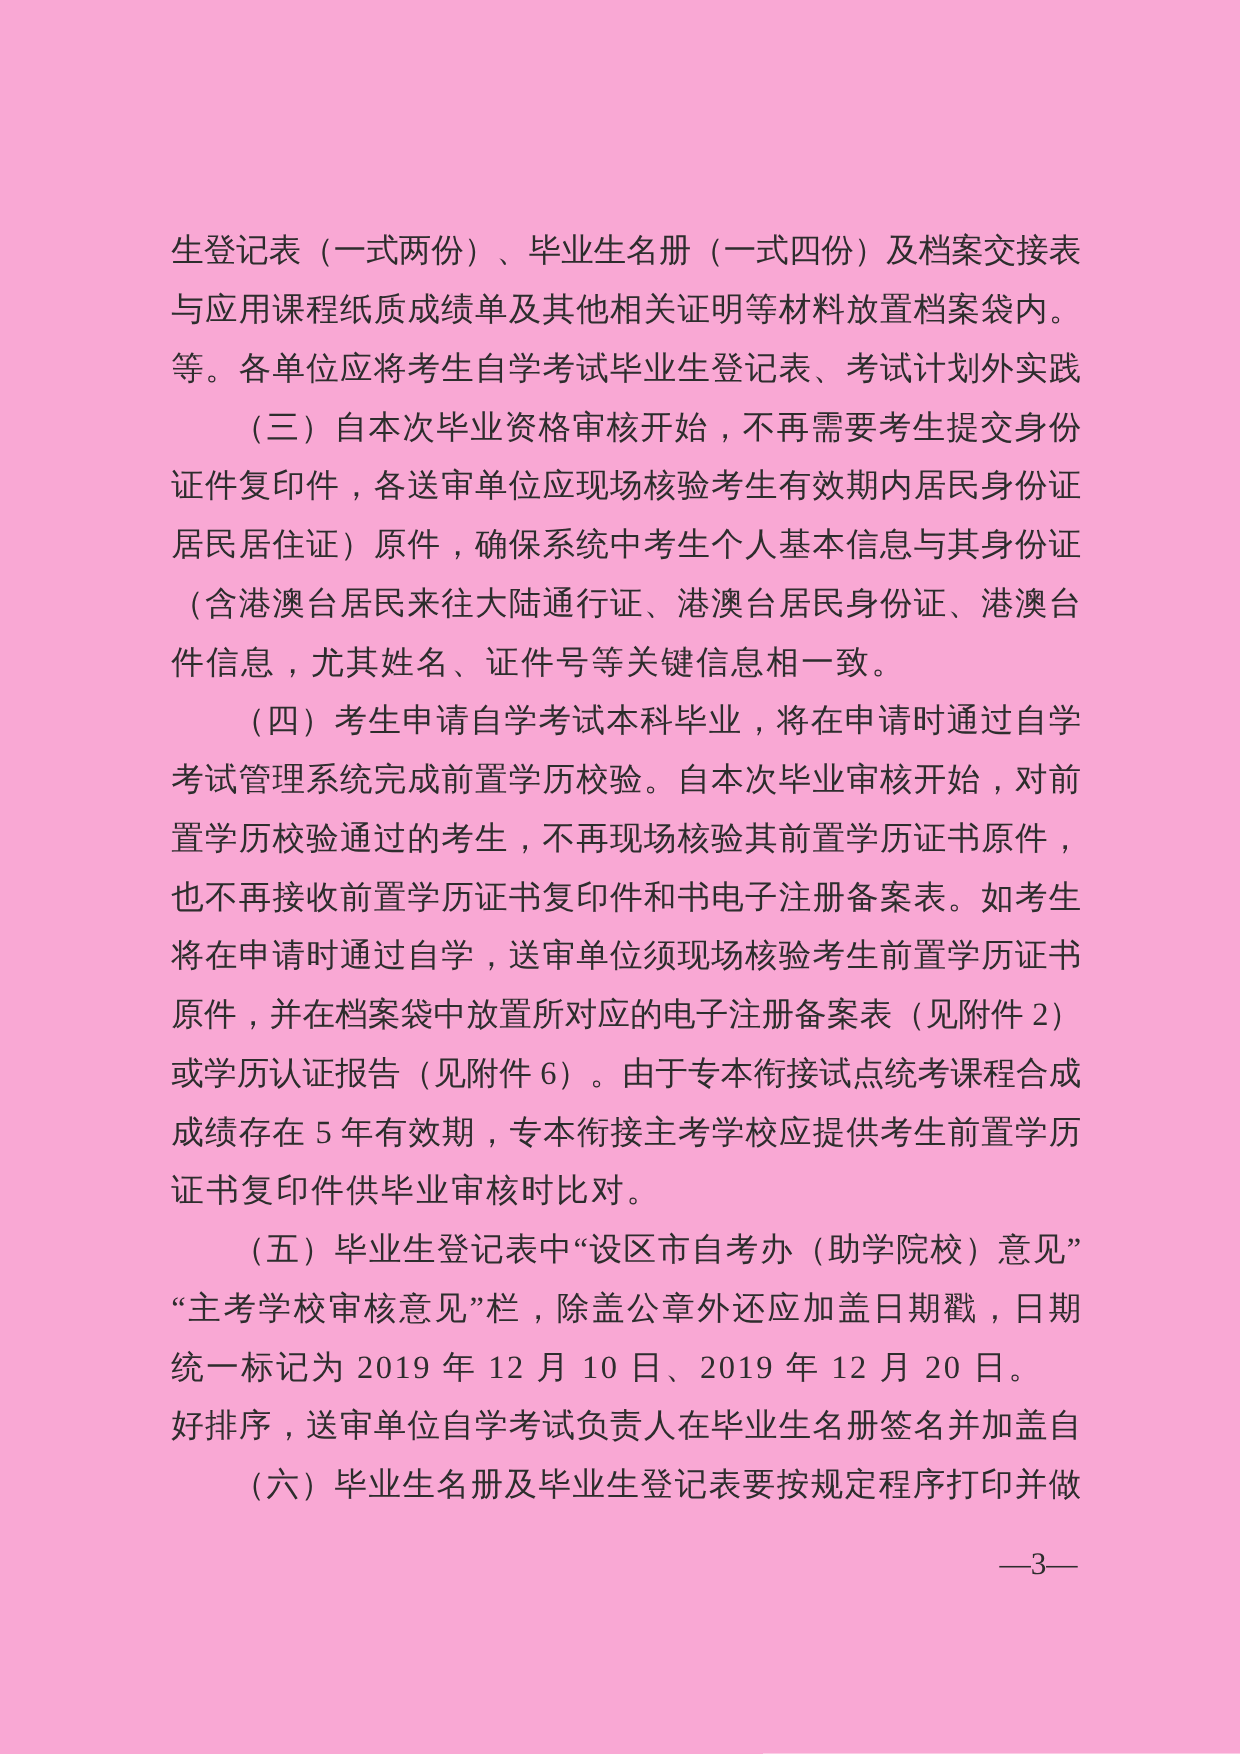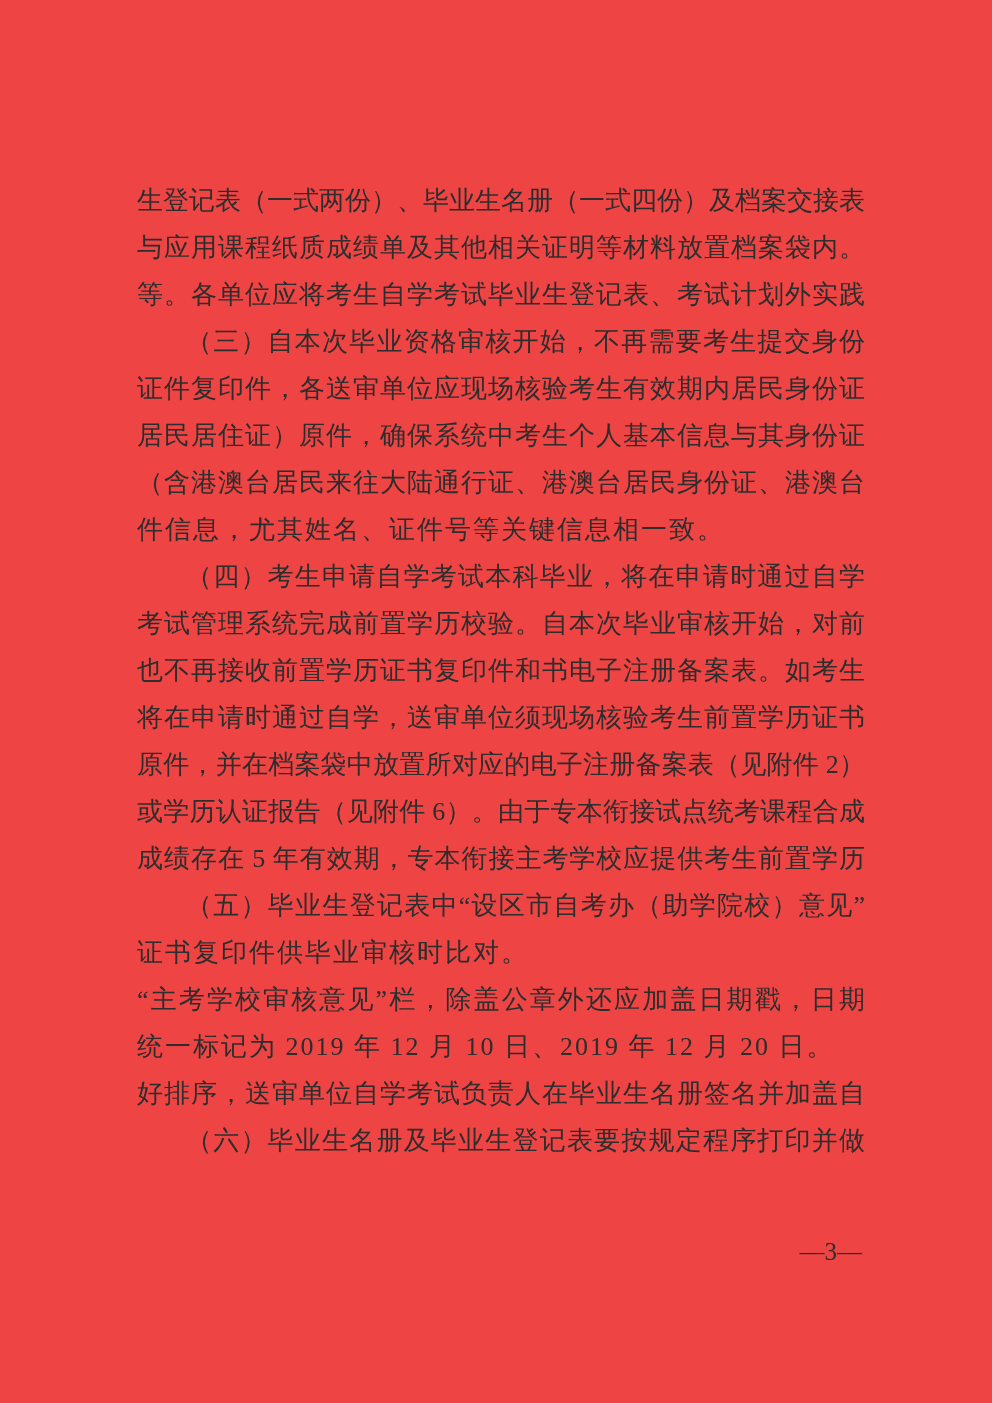--- a/index.html
+++ b/index.html
@@ -4,21 +4,21 @@
 <style>
   html, body {
     margin: 0;
     padding: 0;
     background: #ffffff;
   }
   .page {
     position: relative;
     width: 992px;
     height: 1403px;
-    background: #ef4444;
+    background: #f9a8d4;
     overflow: hidden;
     font-family: "Liberation Serif", serif;
     color: #2d2d2d;
   }
   .text-block {
     position: absolute;
     left: 137px;
     top: 177px;
     width: 728px;
   }
@@ -55,26 +55,27 @@
     <div class="line">生登记表（一式两份）、毕业生名册（一式四份）及档案交接表</div>
     <div class="line">与应用课程纸质成绩单及其他相关证明等材料放置档案袋内。</div>
     <div class="line">等。各单位应将考生自学考试毕业生登记表、考试计划外实践</div>
     <div class="line indent">（三）自本次毕业资格审核开始，不再需要考生提交身份</div>
     <div class="line">证件复印件，各送审单位应现场核验考生有效期内居民身份证</div>
     <div class="line">居民居住证）原件，确保系统中考生个人基本信息与其身份证</div>
     <div class="line">（含港澳台居民来往大陆通行证、港澳台居民身份证、港澳台</div>
     <div class="line end">件信息，尤其姓名、证件号等关键信息相一致。</div>
     <div class="line indent">（四）考生申请自学考试本科毕业，将在申请时通过自学</div>
     <div class="line">考试管理系统完成前置学历校验。自本次毕业审核开始，对前</div>
+    <div class="line">置学历校验通过的考生，不再现场核验其前置学历证书原件，</div>
     <div class="line">也不再接收前置学历证书复印件和书电子注册备案表。如考生</div>
     <div class="line">将在申请时通过自学，送审单位须现场核验考生前置学历证书</div>
     <div class="line">原件，并在档案袋中放置所对应的电子注册备案表（见附件 2）</div>
     <div class="line">或学历认证报告（见附件 6）。由于专本衔接试点统考课程合成</div>
     <div class="line">成绩存在 5 年有效期，专本衔接主考学校应提供考生前置学历</div>
+    <div class="line end">证书复印件供毕业审核时比对。</div>
     <div class="line indent">（五）毕业生登记表中“设区市自考办（助学院校）意见”</div>
-    <div class="line end">证书复印件供毕业审核时比对。</div>
     <div class="line">“主考学校审核意见”栏，除盖公章外还应加盖日期戳，日期</div>
     <div class="line end">统一标记为 2019 年 12 月 10 日、2019 年 12 月 20 日。</div>
     <div class="line">好排序，送审单位自学考试负责人在毕业生名册签名并加盖自</div>
     <div class="line indent">（六）毕业生名册及毕业生登记表要按规定程序打印并做</div>
   </div>
   <div class="page-number">—3—</div>
 </div>
 
 </body></html>

